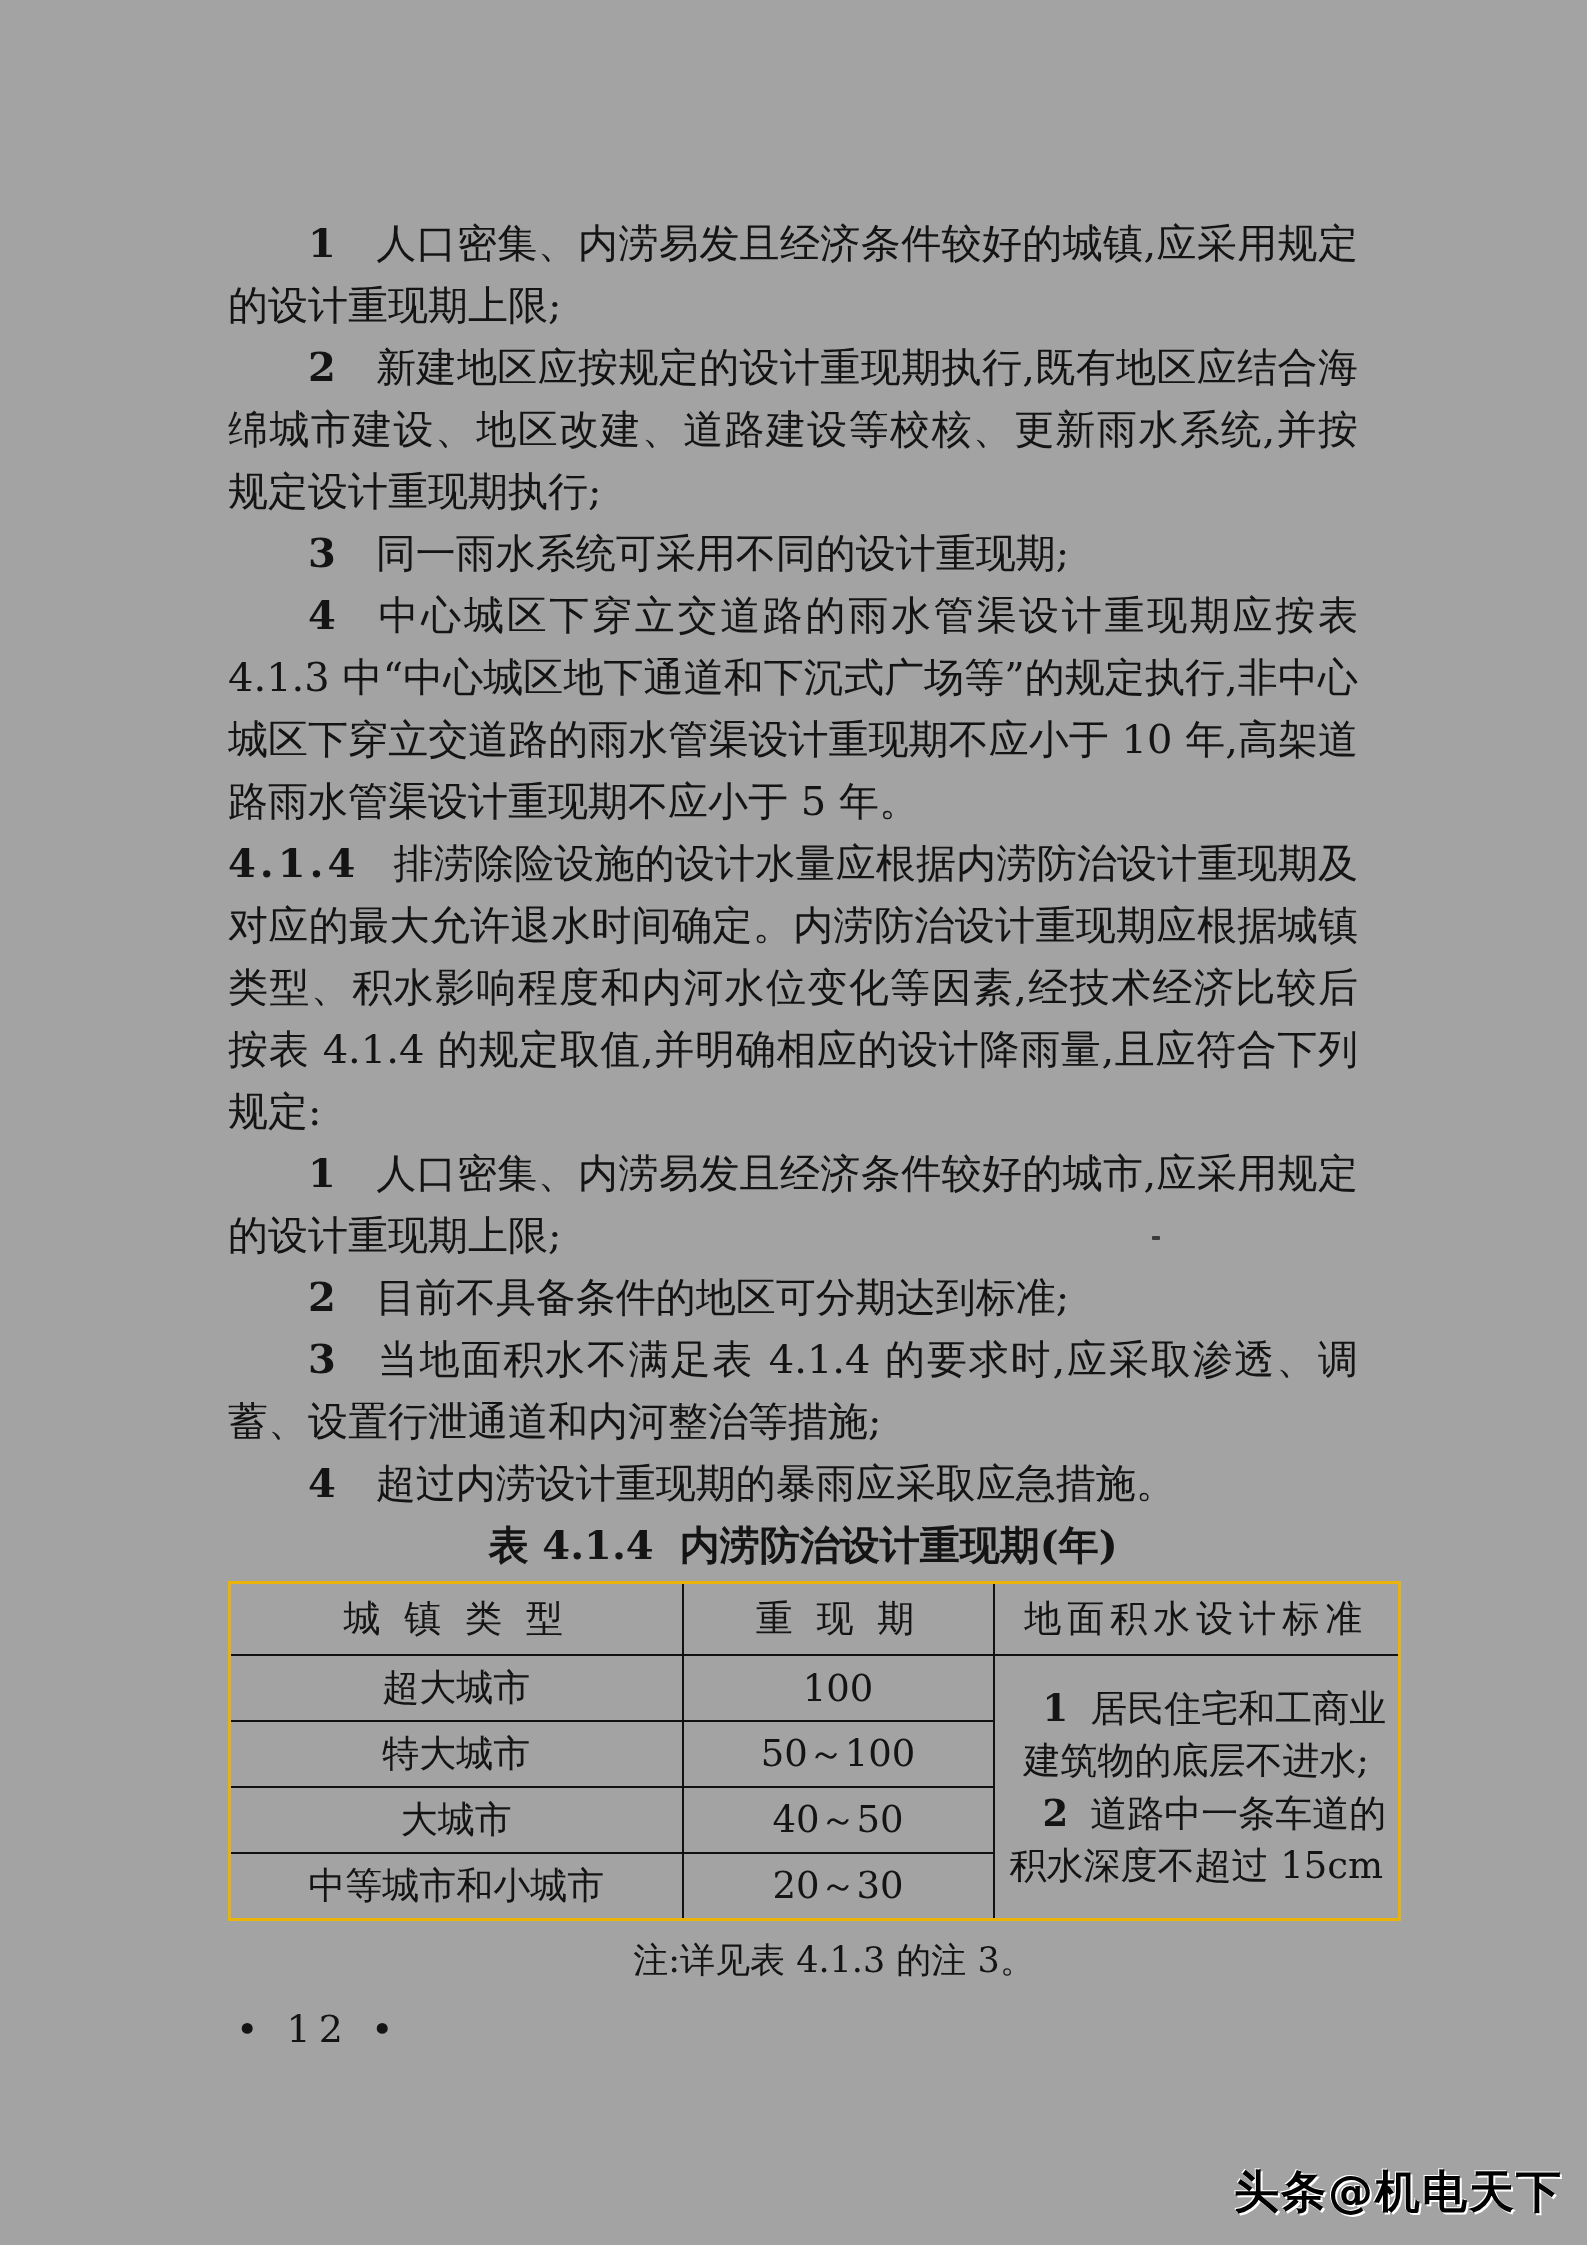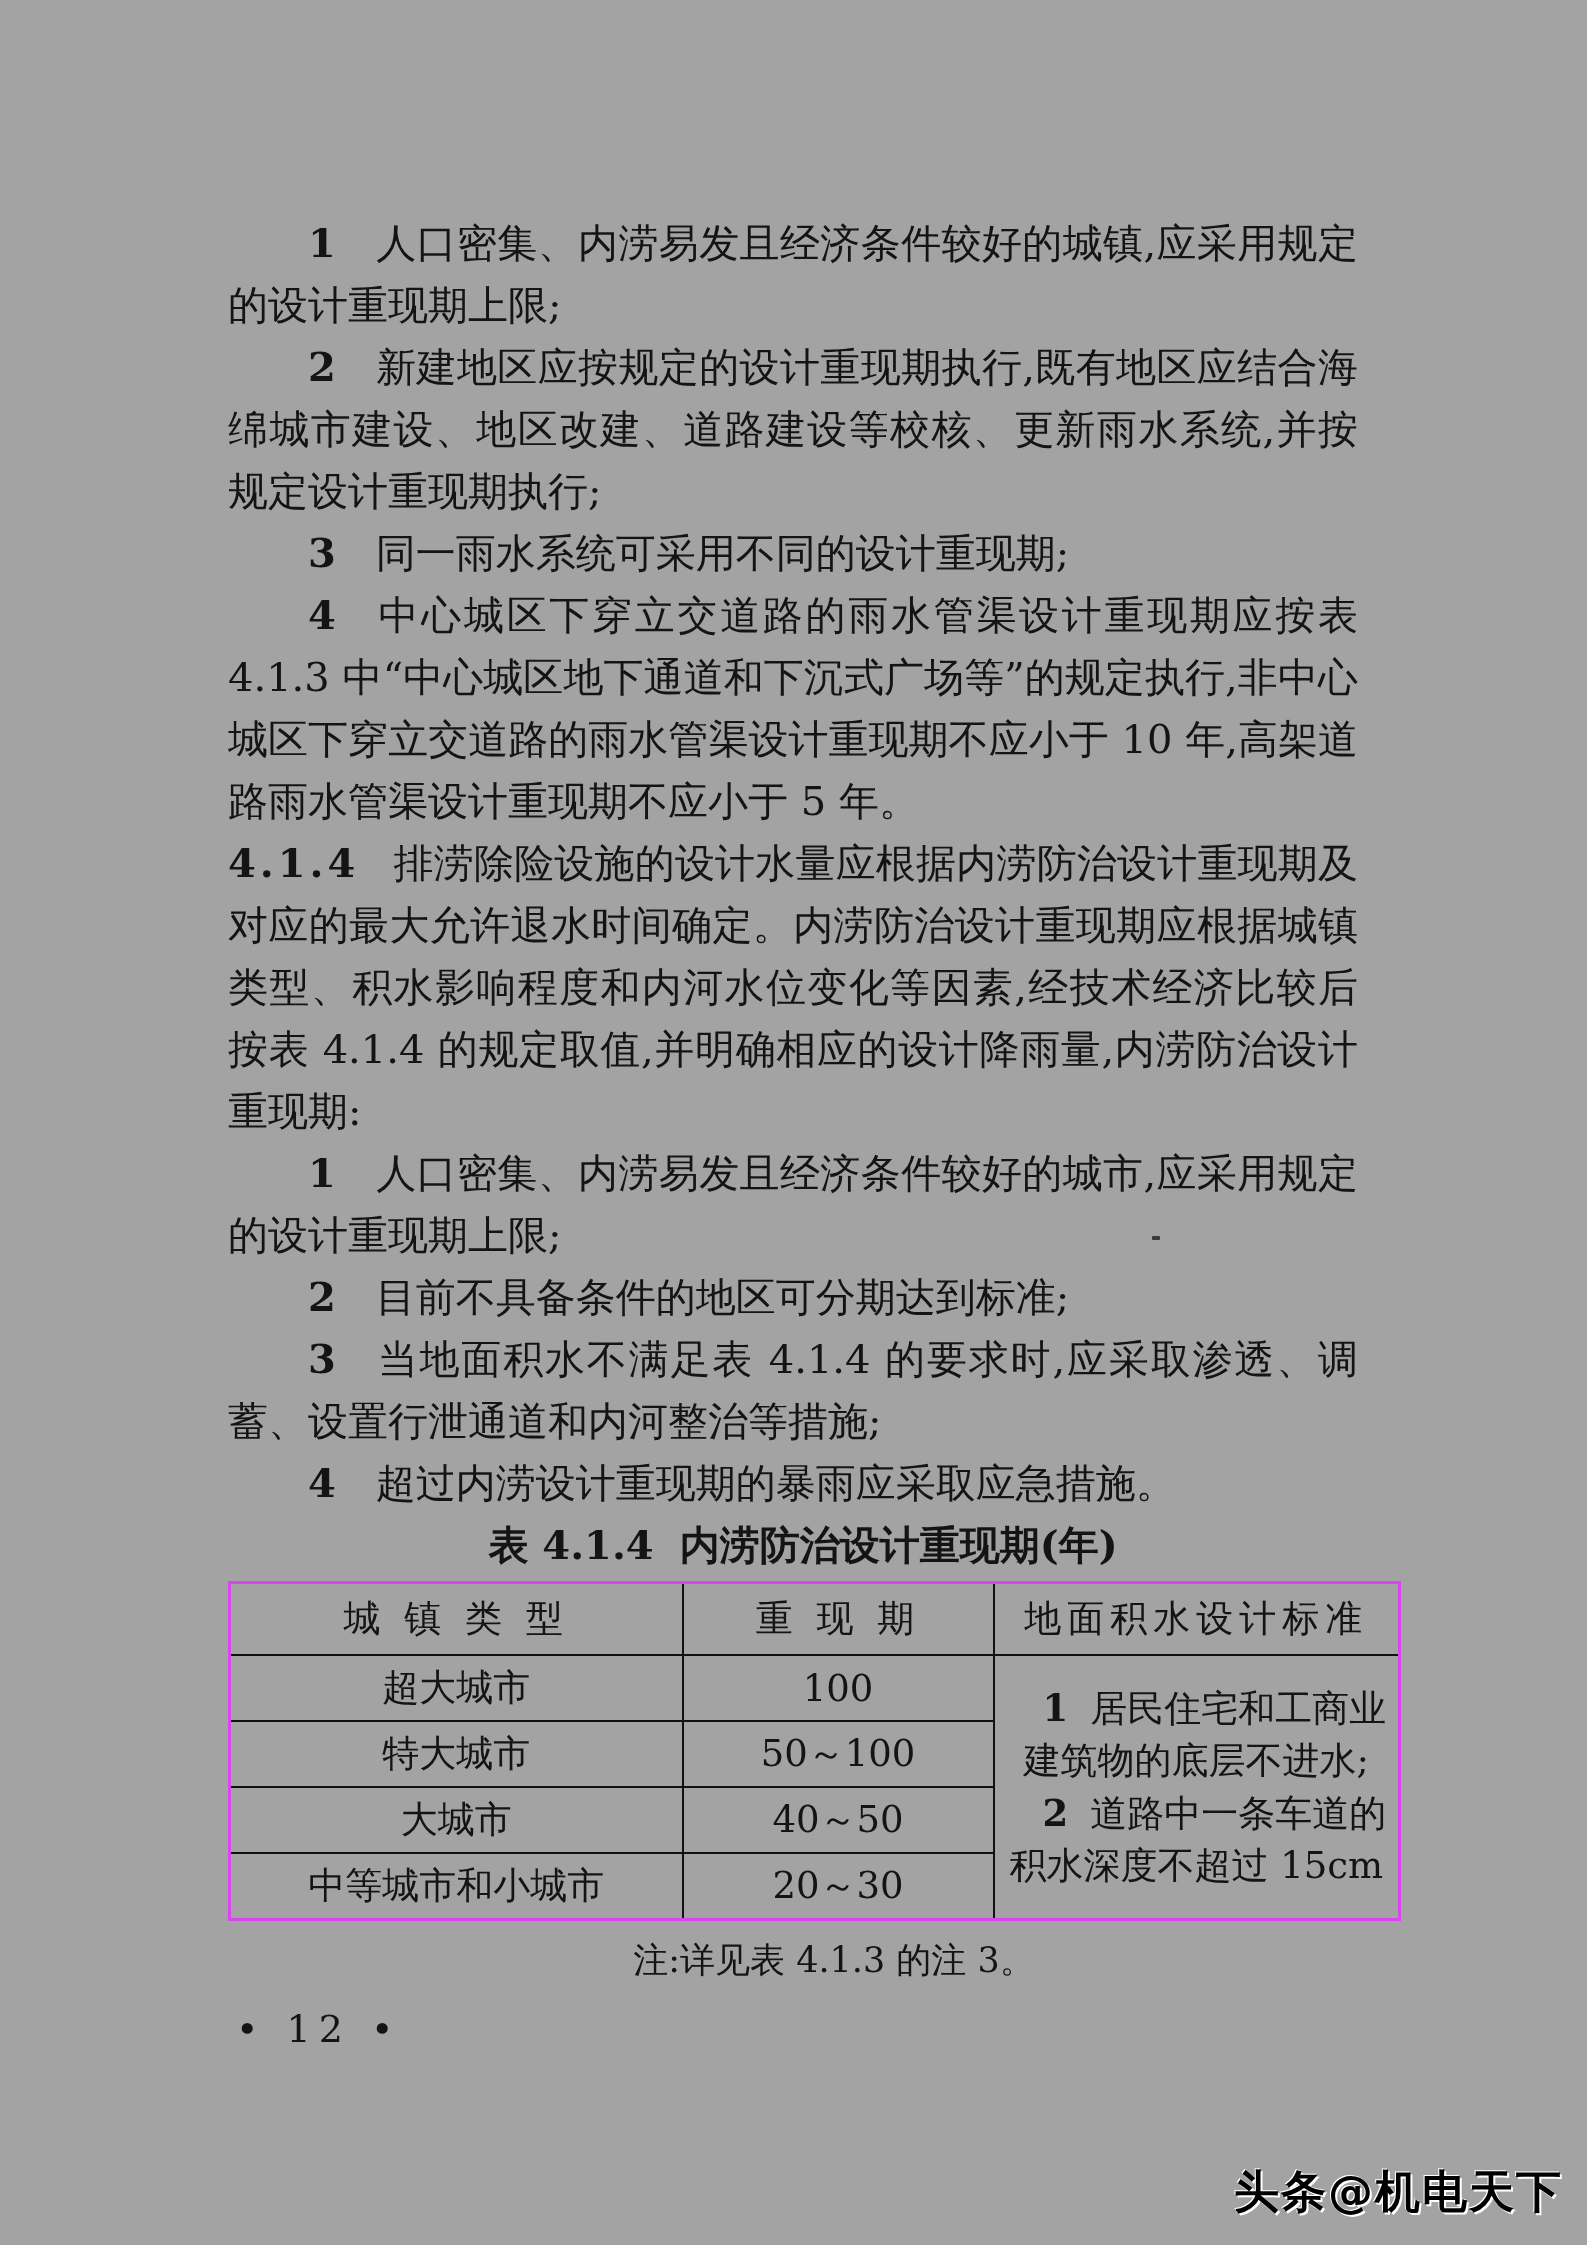--- a/index.html
+++ b/index.html
@@ -39,21 +39,21 @@
     line-height: 62px;
     margin-top: 0;
   }
   .table-title .tt-label { margin-right: 26px; }
 
   table.rp-table {
     border-collapse: collapse;
     table-layout: fixed;
     width: 1170px;
     margin-top: 5px;
-    border: 3px solid #d946ef;
+    border: 3px solid #eab308;
   }
   table.rp-table th, table.rp-table td {
     border: 2px solid #111;
     text-align: center;
     vertical-align: middle;
     font-weight: normal;
     padding: 0;
   }
   table.rp-table th {
     height: 70px;
@@ -109,21 +109,21 @@
 <body>
 
 <div class="page">
   <div class="content">
 
     <div class="body-text">
       <p class="item"><span class="num">1</span><span>人口密集、内涝易发且经济条件较好的城镇,应采用规定的设计重现期上限;</span></p>
       <p class="item"><span class="num">2</span><span>新建地区应按规定的设计重现期执行,既有地区应结合海绵城市建设、地区改建、道路建设等校核、更新雨水系统,并按规定设计重现期执行;</span></p>
       <p class="item"><span class="num">3</span><span>同一雨水系统可采用不同的设计重现期;</span></p>
       <p class="item"><span class="num">4</span><span>中心城区下穿立交道路的雨水管渠设计重现期应按表 4.1.3 中“中心城区地下通道和下沉式广场等”的规定执行,非中心城区下穿立交道路的雨水管渠设计重现期不应小于 10 年,高架道路雨水管渠设计重现期不应小于 5 年。</span></p>
-      <p class="clause"><span class="num">4.1.4</span><span>排涝除险设施的设计水量应根据内涝防治设计重现期及对应的最大允许退水时间确定。内涝防治设计重现期应根据城镇类型、积水影响程度和内河水位变化等因素,经技术经济比较后按表 4.1.4 的规定取值,并明确相应的设计降雨量,内涝防治设计重现期:</span></p>
+      <p class="clause"><span class="num">4.1.4</span><span>排涝除险设施的设计水量应根据内涝防治设计重现期及对应的最大允许退水时间确定。内涝防治设计重现期应根据城镇类型、积水影响程度和内河水位变化等因素,经技术经济比较后按表 4.1.4 的规定取值,并明确相应的设计降雨量,且应符合下列规定:</span></p>
       <p class="item"><span class="num">1</span><span>人口密集、内涝易发且经济条件较好的城市,应采用规定的设计重现期上限;</span></p>
       <p class="item"><span class="num">2</span><span>目前不具备条件的地区可分期达到标准;</span></p>
       <p class="item"><span class="num">3</span><span>当地面积水不满足表 4.1.4 的要求时,应采取渗透、调蓄、设置行泄通道和内河整治等措施;</span></p>
       <p class="item"><span class="num">4</span><span>超过内涝设计重现期的暴雨应采取应急措施。</span></p>
     </div>
 
     <div class="table-title">
       <span class="tt-label">表 4.1.4</span><span>内涝防治设计重现期(年)</span>
     </div>
 

